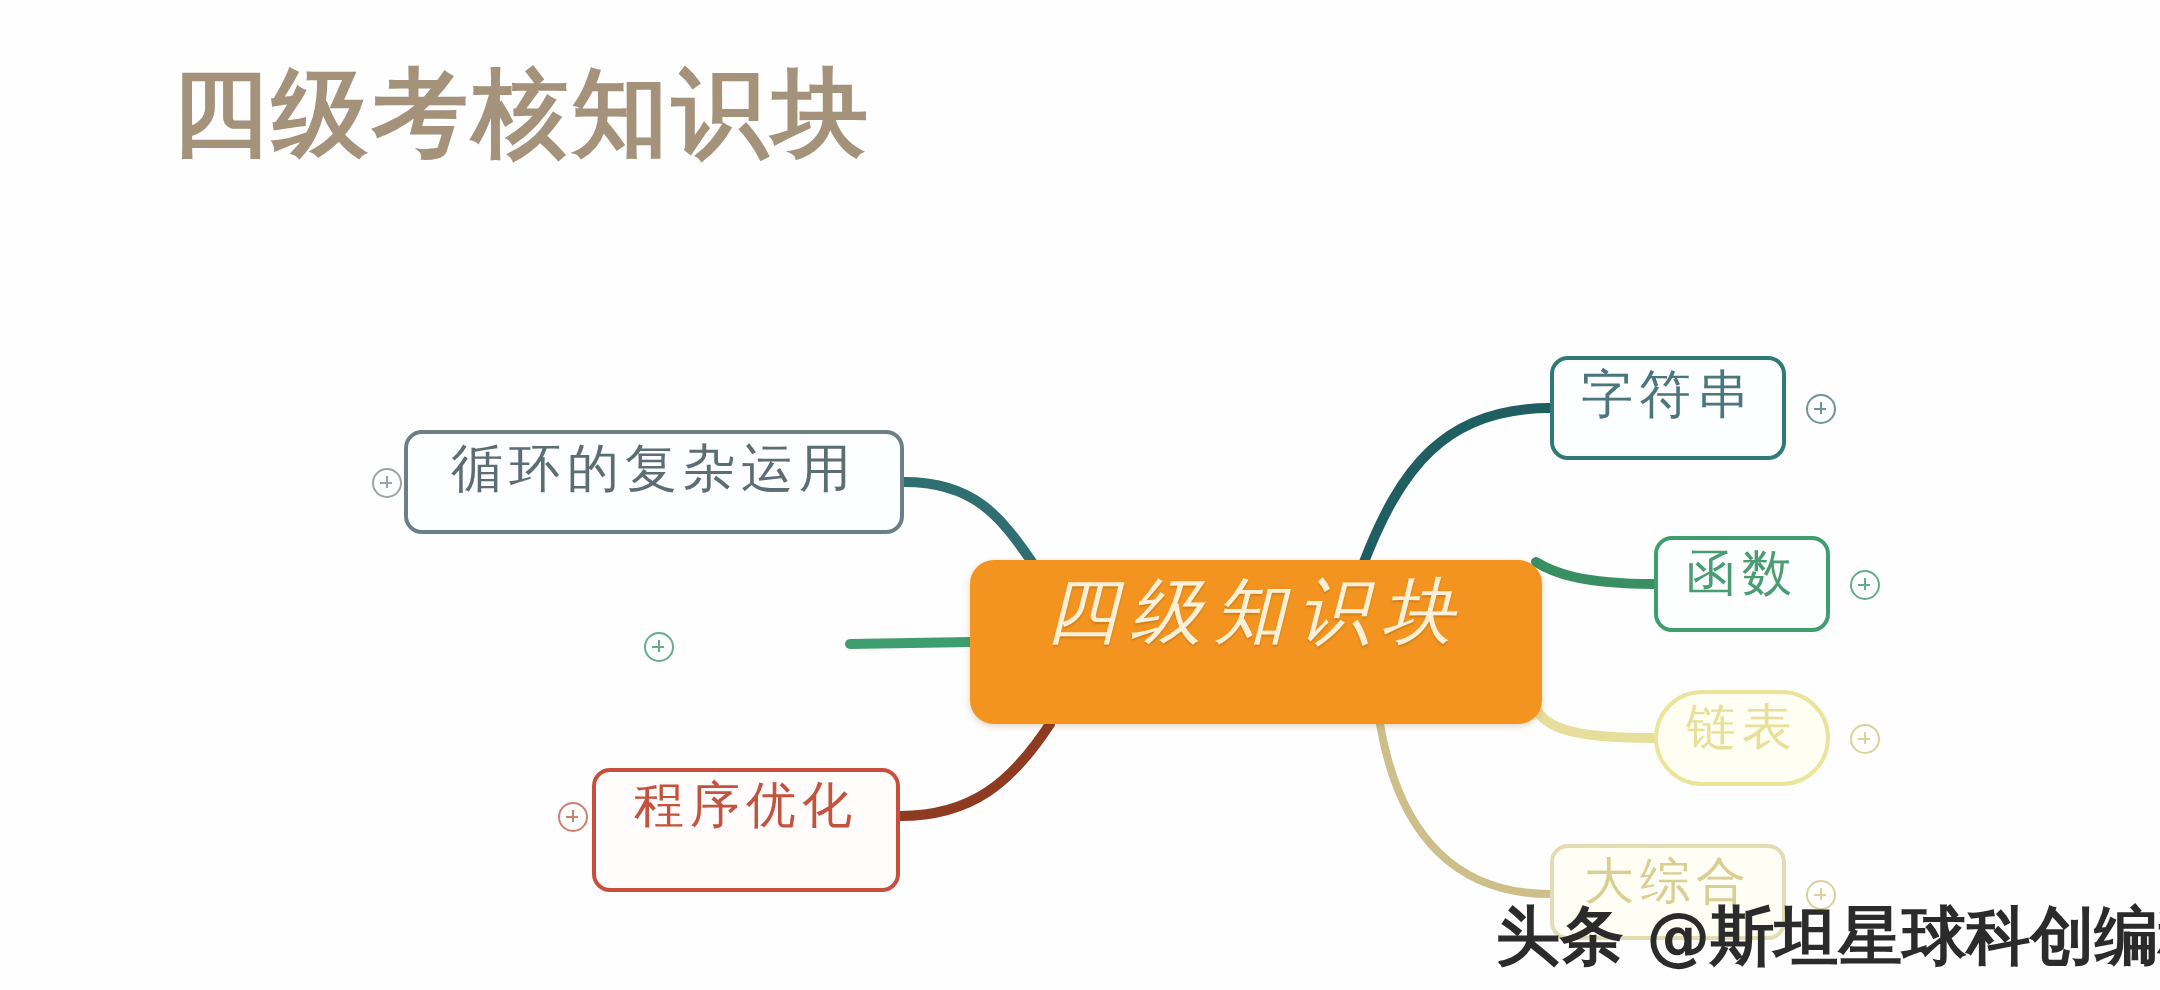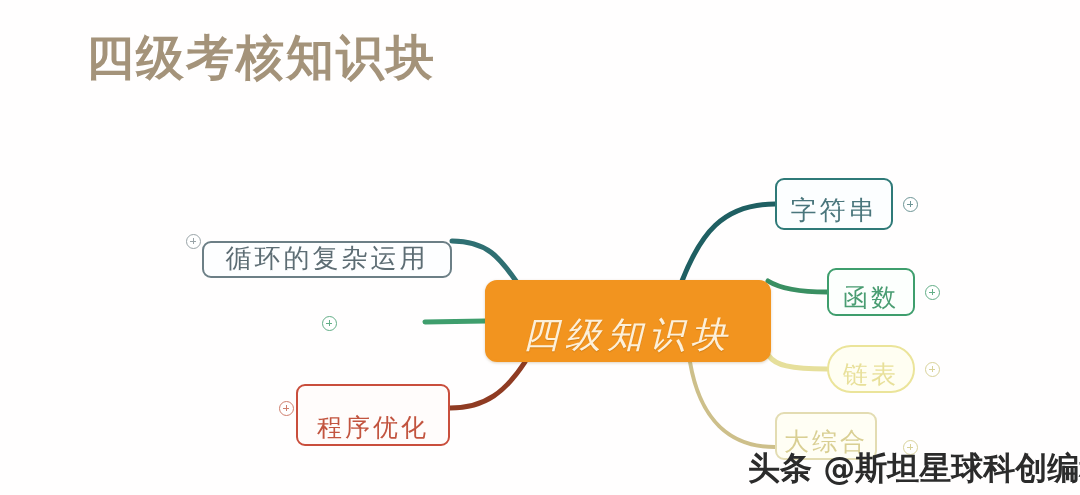--- a/index.html
+++ b/index.html
@@ -38,21 +38,21 @@
     top: 0;
     width: 1080px;
     height: 495px;
   }
 
   
   .node {
     position: absolute;
     box-sizing: border-box;
     display: flex;
-    align-items: flex-end;
+    align-items: flex-start;
     justify-content: center;
     border-radius: 9px;
     border-style: solid;
     border-width: 2px;
     white-space: nowrap;
     font-family: "DejaVu Sans", "Liberation Sans", sans-serif;
   }
   .node .label {
     letter-spacing: 3px;
   }
@@ -74,24 +74,23 @@
     letter-spacing: 6px;
     text-shadow: 0 1px 1px rgba(150,90,10,.35);
     font-style: italic;
   }
 
   
   #node-loop {
     left: 202px;
     top: 215px;
     width: 250px;
-    height: 37px;
+    height: 52px;
     background: #fdfeff;
     border-color: #6c7f86;
-    margin-top: 26px;
   }
   #node-loop .label { color: #5d6d74; font-size: 26px; }
 
   
   #node-logic {
     left: 339px;
     top: 299px;
     width: 86px;
     height: 48px;
     background: #fbfffc;
@@ -140,22 +139,22 @@
     height: 48px;
     background: #fffef2;
     border-color: #ebe49a;
     border-radius: 24px;
   }
   #node-list .label { color: #e8e09a; font-size: 25px; }
 
   
   #node-all {
     left: 775px;
-    top: 412px;
-    width: 102px;
+    top: 422px;
+    width: 118px;
     height: 48px;
     background: #fffef4;
     border-color: #e3dcb2;
   }
   #node-all .label { color: #d9cf93; font-size: 25px; }
 
   
   .bullet {
     position: absolute;
     width: 13px;

